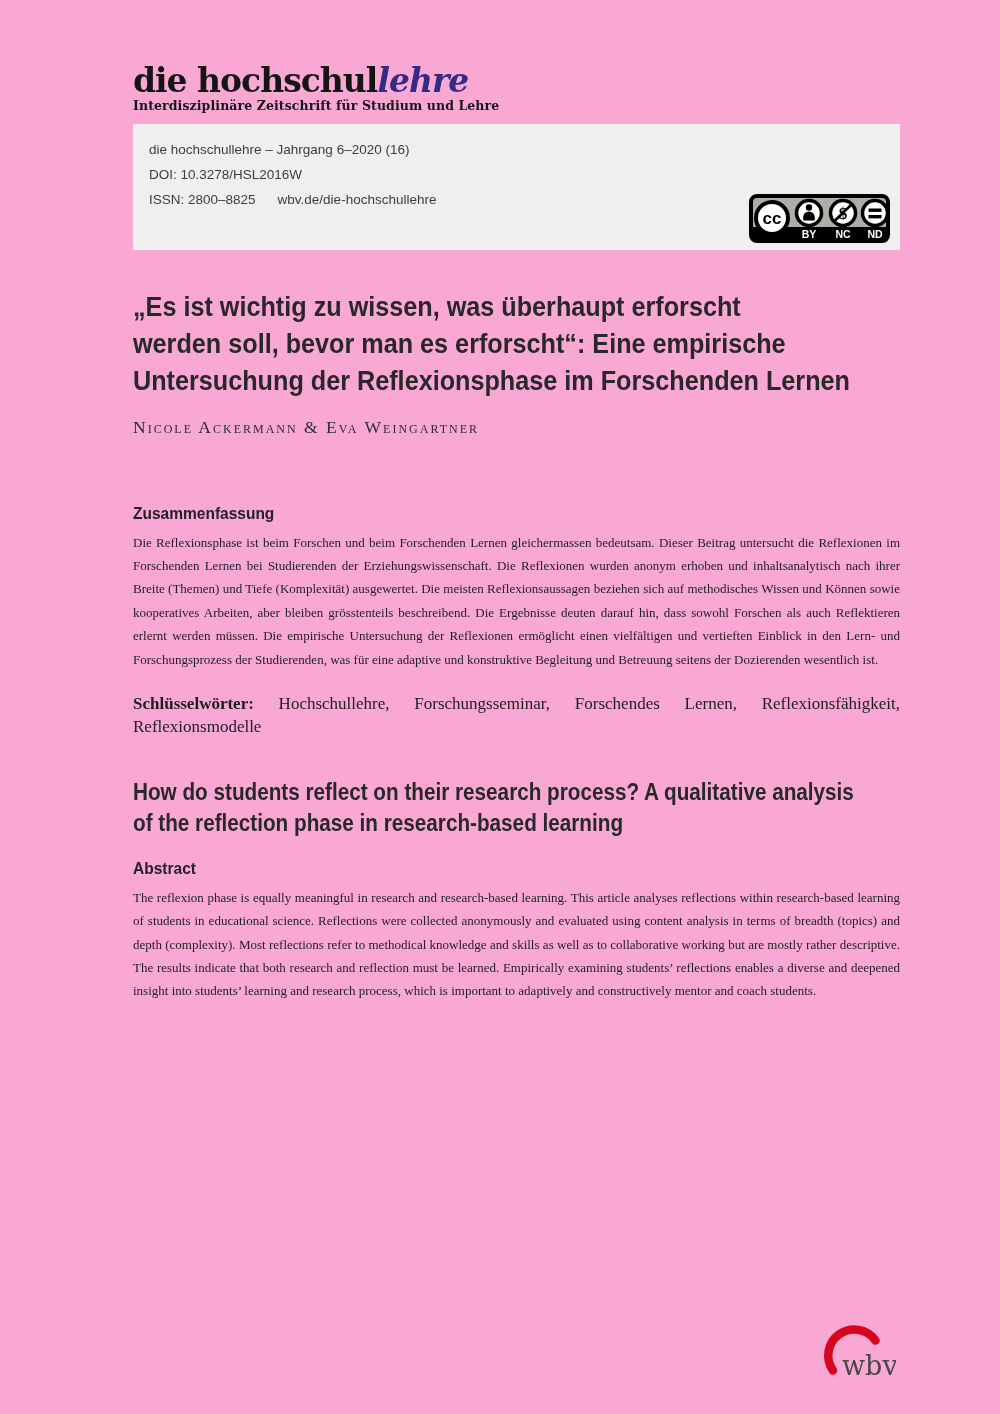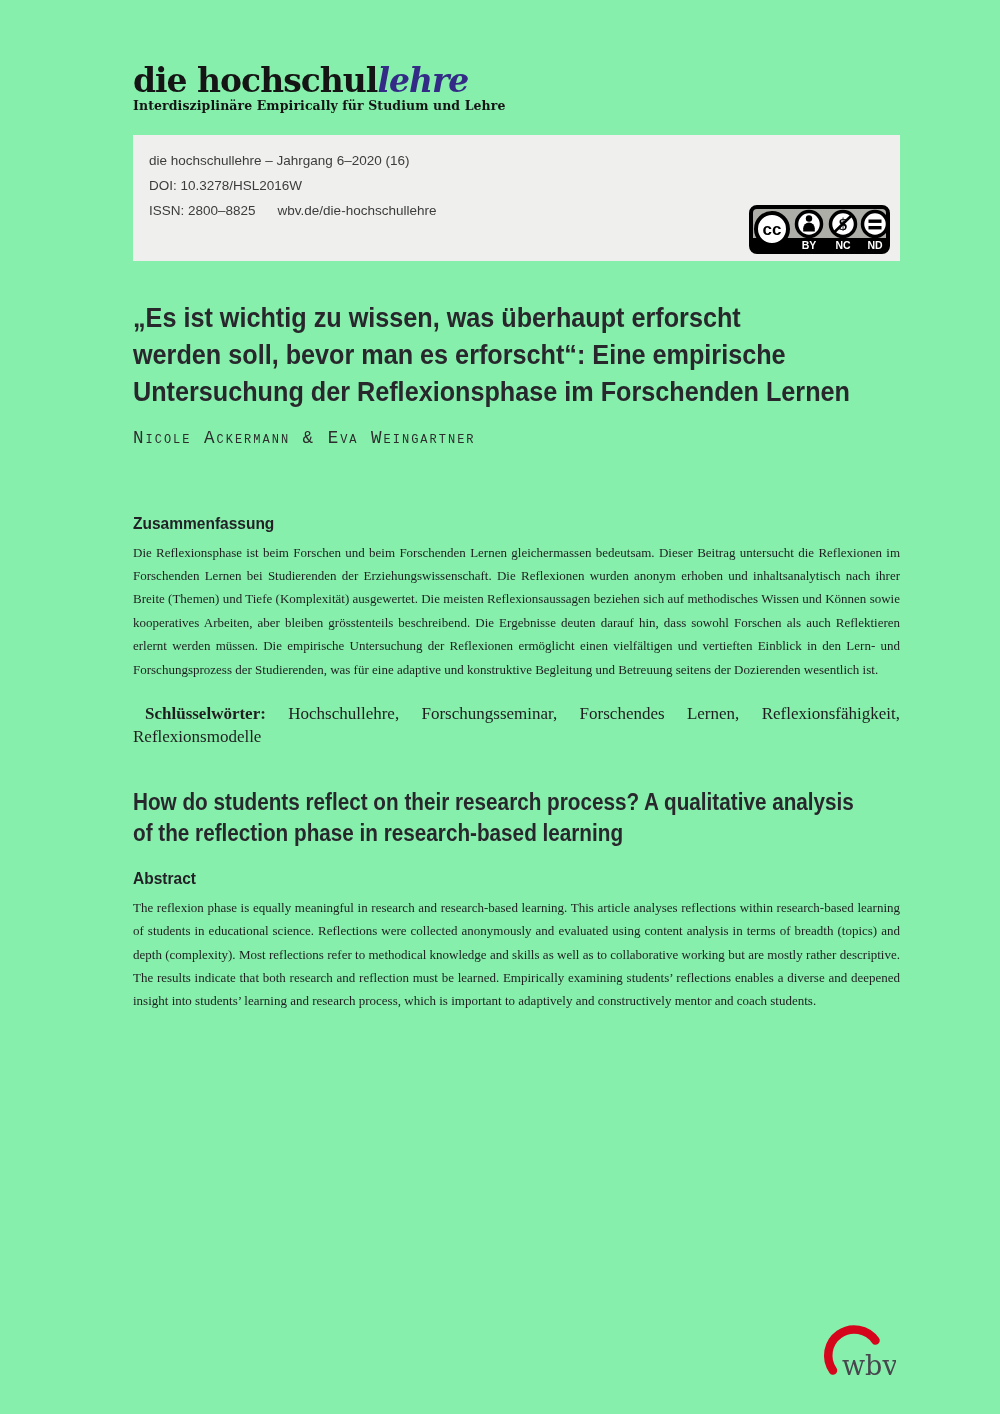--- a/index.html
+++ b/index.html
@@ -1,20 +1,20 @@
 <!DOCTYPE html>
 <html lang="de"><head>
 <meta charset="utf-8">
 <style>
   * { margin:0; padding:0; box-sizing:border-box; }
   html,body { background:#ffffff; }
   .page {
     position:relative;
     width:1000px; height:1414px;
-    background:#86efac;
+    background:#f9a8d4;
     overflow:hidden;
     font-family:"Liberation Serif", serif;
     color:#1e1e1e;
   }
   .content { padding:64px 100px 0 133px; }
 
   
   .logo { line-height:1; }
   .logo-main {
     font-family:"DejaVu Serif", serif;
@@ -36,21 +36,21 @@
     font-weight:bold;
     font-size:12.5px;
     color:#151515;
     margin-top:3px;
     letter-spacing:0.1px;
   }
 
   
   .meta-box {
     position:relative;
-    margin-top:22px;
+    margin-top:11px;
     background:#efefee;
     padding:13px 16px 12px 16px;
     height:126px;
   }
   .meta-line {
     font-family:"Liberation Sans", sans-serif;
     font-size:13.5px;
     color:#3c3c3c;
     line-height:25.4px;
     white-space:nowrap;
@@ -67,21 +67,21 @@
     font-weight:bold;
     font-size:28px;
     line-height:37px;
     color:#28282c;
     transform:scaleX(0.90);
     transform-origin:left top;
     white-space:nowrap;
   }
   .authors {
     margin-top:18px;
-    font-family:Liberation Mono, monospace;
+    font-family:Liberation Serif, serif;
     font-variant:small-caps;
     font-size:17.5px;
     letter-spacing:2px;
     color:#2d2d2d;
   }
   .section-heading {
     font-family:"Liberation Sans", sans-serif;
     font-weight:bold;
     font-size:16.5px;
     color:#222226;
@@ -111,34 +111,34 @@
     color:#1e1e1e;
     hyphens:auto;
   }
   .keywords-par {
     margin-top:21px;
     font-size:17px;
     line-height:23.4px;
     text-align:justify;
     color:#1e1e1e;
   }
-  .kw-label { font-weight:bold;margin-left:12px; }
+  .kw-label { font-weight:bold; }
 
   
   .wbv-logo { position:absolute; right:104px; bottom:24px; }
 </style>
 </head>
 <body>
 
 <div class="page">
   <div class="content">
 
     <div class="logo">
       <div><span class="logo-main">die hochschul</span><span class="logo-accent">lehre</span></div>
-      <div class="logo-subtitle">Interdisziplinäre Empirically für Studium und Lehre</div>
+      <div class="logo-subtitle">Interdisziplinäre Zeitschrift für Studium und Lehre</div>
     </div>
 
     <div class="meta-box">
       <div class="meta-line">die hochschullehre – Jahrgang 6–2020 (16)</div>
       <div class="meta-line">DOI: 10.3278/HSL2016W</div>
       <div class="meta-line"><span>ISSN: 2800–8825</span><span class="meta-website">wbv.de/die-hochschullehre</span></div>
 
       <svg class="cc-badge" width="141" height="49" viewBox="0 0 141 49">
         <defs>
           <clipPath id="badgeClip">

